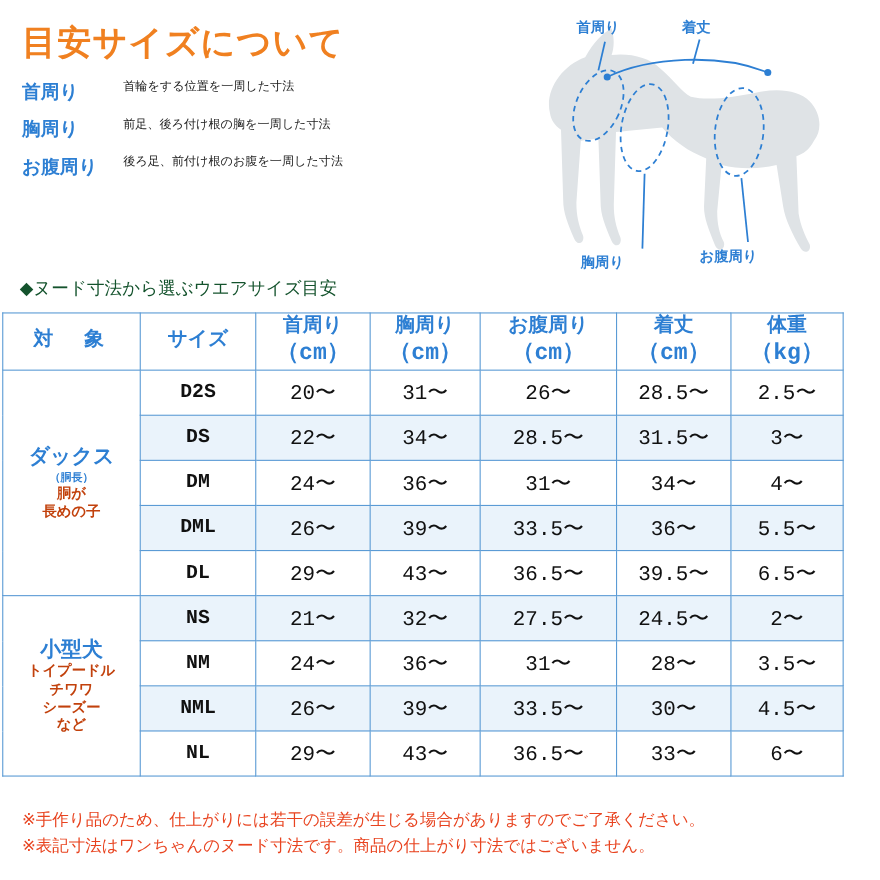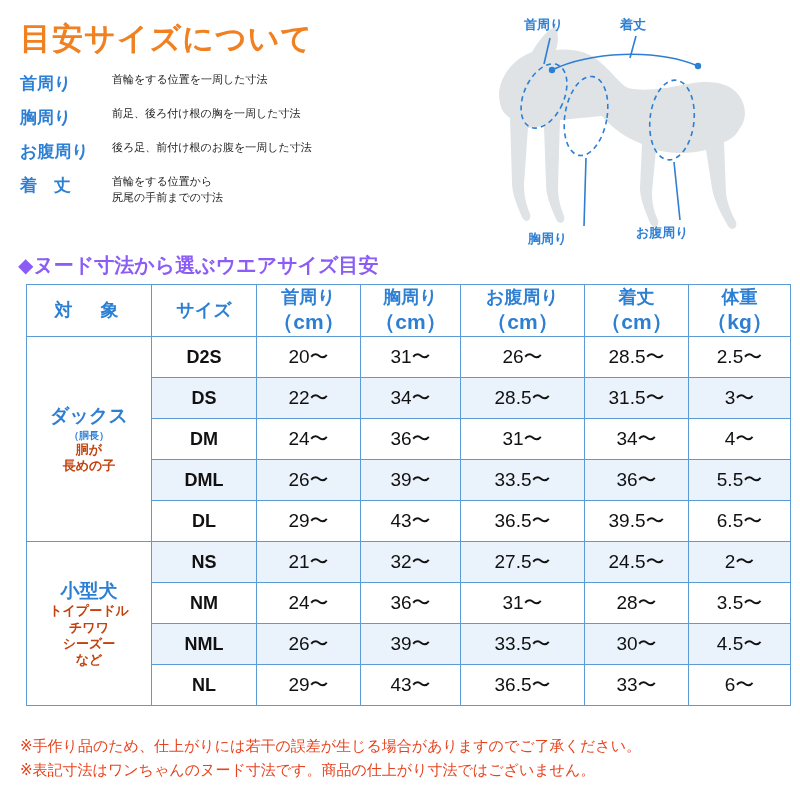--- a/index.html
+++ b/index.html
@@ -64,32 +64,33 @@
     color: #2d7fd3;
     font-size: 13px;
     font-weight: bold;
     white-space: nowrap;
   }
 
   
   .section-head {
     position: absolute;
     left: 18px; top: 252px;
-    font-size: 20px;
-    font-weight: bold;
-    color: #8b5cf6;
+    font-size: 16px;
+    font-weight: normal;
+    color: #14532d;
   }
 
   
   table.sizes {
     position: absolute;
-    left: 26px; top: 284px;
+    left: 2px; top: 284px;
     width: 764px;
     border-collapse: collapse;
     table-layout: fixed;
+    font-family: Liberation Mono, monospace;
   }
   table.sizes th, table.sizes td {
     border: 1px solid #5b9bd5;
     text-align: center;
     vertical-align: middle;
     padding: 0;
   }
   thead th {
     background: #ffffff;
     color: #2d7fd3;
@@ -150,25 +151,20 @@
       <div class="def-term">首周り</div>
       <div class="def-desc">首輪をする位置を一周した寸法</div>
     </div>
     <div class="def-row">
       <div class="def-term">胸周り</div>
       <div class="def-desc">前足、後ろ付け根の胸を一周した寸法</div>
     </div>
     <div class="def-row">
       <div class="def-term">お腹周り</div>
       <div class="def-desc">後ろ足、前付け根のお腹を一周した寸法</div>
-    </div>
-    <div class="def-row">
-      <div class="def-term spaced">着 丈</div>
-      <div class="def-desc" style="white-space:pre-line">首輪をする位置から
-尻尾の手前までの寸法</div>
     </div>
   </div>
 
   <div class="dog-area">
     <svg width="352" height="250" viewBox="0 0 352 250">
 
       <g>
         <path d="M60,95 C55,75 70,52 92,44 C100,30 108,22 116,18
                  C119,28 118,36 116,42 C132,40 150,44 160,54
                  C172,64 180,76 188,80 C205,84 228,80 248,76

